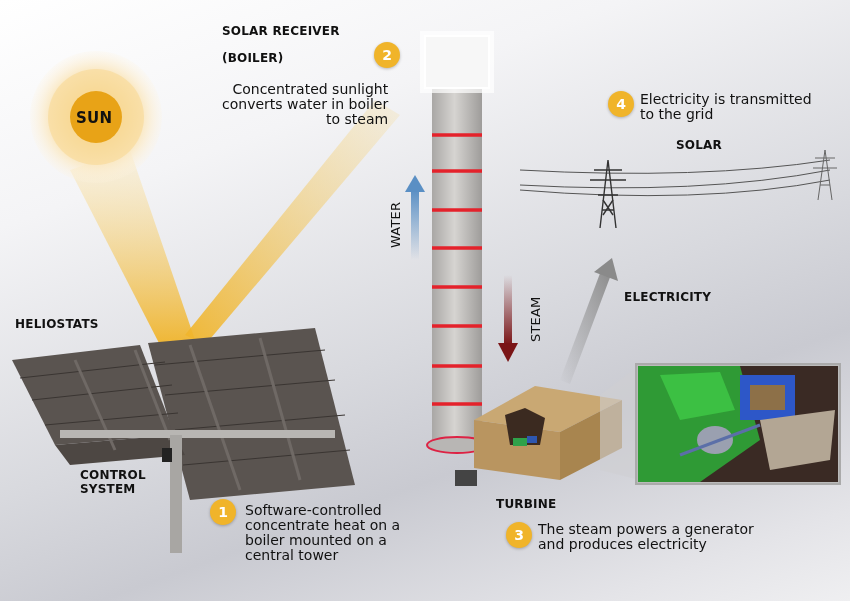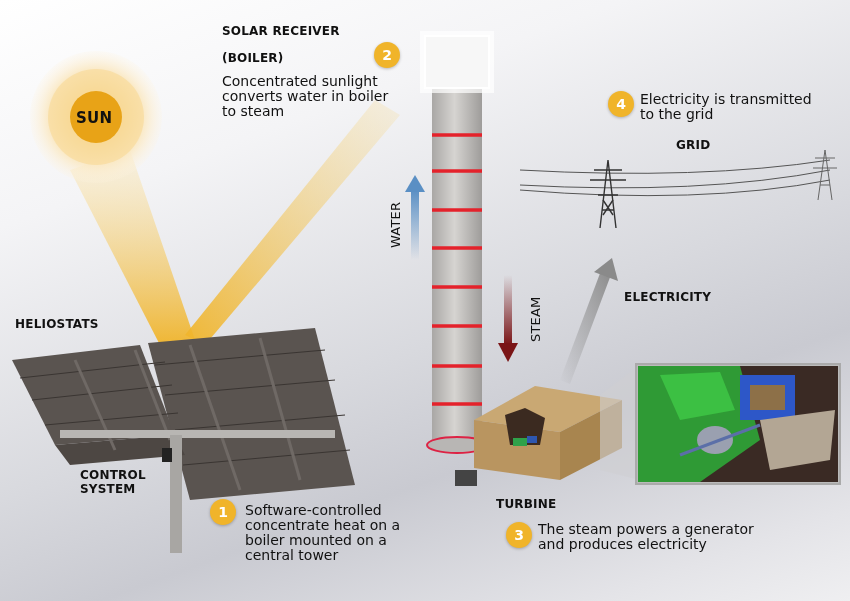--- a/index.html
+++ b/index.html
@@ -153,34 +153,34 @@
     <rect x="170" y="435" width="12" height="118" fill="#a8a6a3"></rect>
     <rect x="162" y="448" width="10" height="14" fill="#222"></rect>
   </g>
 </svg>
 
 <div class="abs bold-label" style="left:76px; top:109px; font-size:15px;">SUN</div>
 
 <div class="abs" style="left:222px; top:24px;">
   <div class="bold-label">SOLAR RECEIVER</div>
   <div class="bold-label" style="margin-top:13px;">(BOILER)</div>
-  <div class="desc" style="margin-top:9px;">
+  <div class="desc" style="margin-top:17px;text-align:right;">
     <div>Concentrated sunlight</div>
     <div>converts water in boiler</div>
     <div>to steam</div>
   </div>
 </div>
 <div class="badge" style="left:374px; top:42px;">2</div>
 
 <div class="badge" style="left:608px; top:91px;">4</div>
 <div class="abs desc" style="left:640px; top:92px;">
   <div>Electricity is transmitted</div>
   <div>to the grid</div>
 </div>
-<div class="abs bold-label" style="left:676px; top:138px;">GRID</div>
+<div class="abs bold-label" style="left:676px; top:138px;">SOLAR</div>
 
 <div class="abs bold-label" style="left:388px; top:248px; transform:rotate(-90deg); transform-origin:left top; font-weight:normal; font-size:13px;">WATER</div>
 <div class="abs bold-label" style="left:528px; top:290px; transform:rotate(-90deg); transform-origin:left top; font-weight:normal; font-size:13px; white-space:nowrap;">
   <span style="display:inline-block; transform:translateX(-52px);">STEAM</span>
 </div>
 
 <div class="abs bold-label" style="left:624px; top:290px;">ELECTRICITY</div>
 
 <div class="abs bold-label" style="left:15px; top:317px;">HELIOSTATS</div>
 <div class="abs bold-label" style="left:80px; top:468px; text-align:left; width:67px;">

